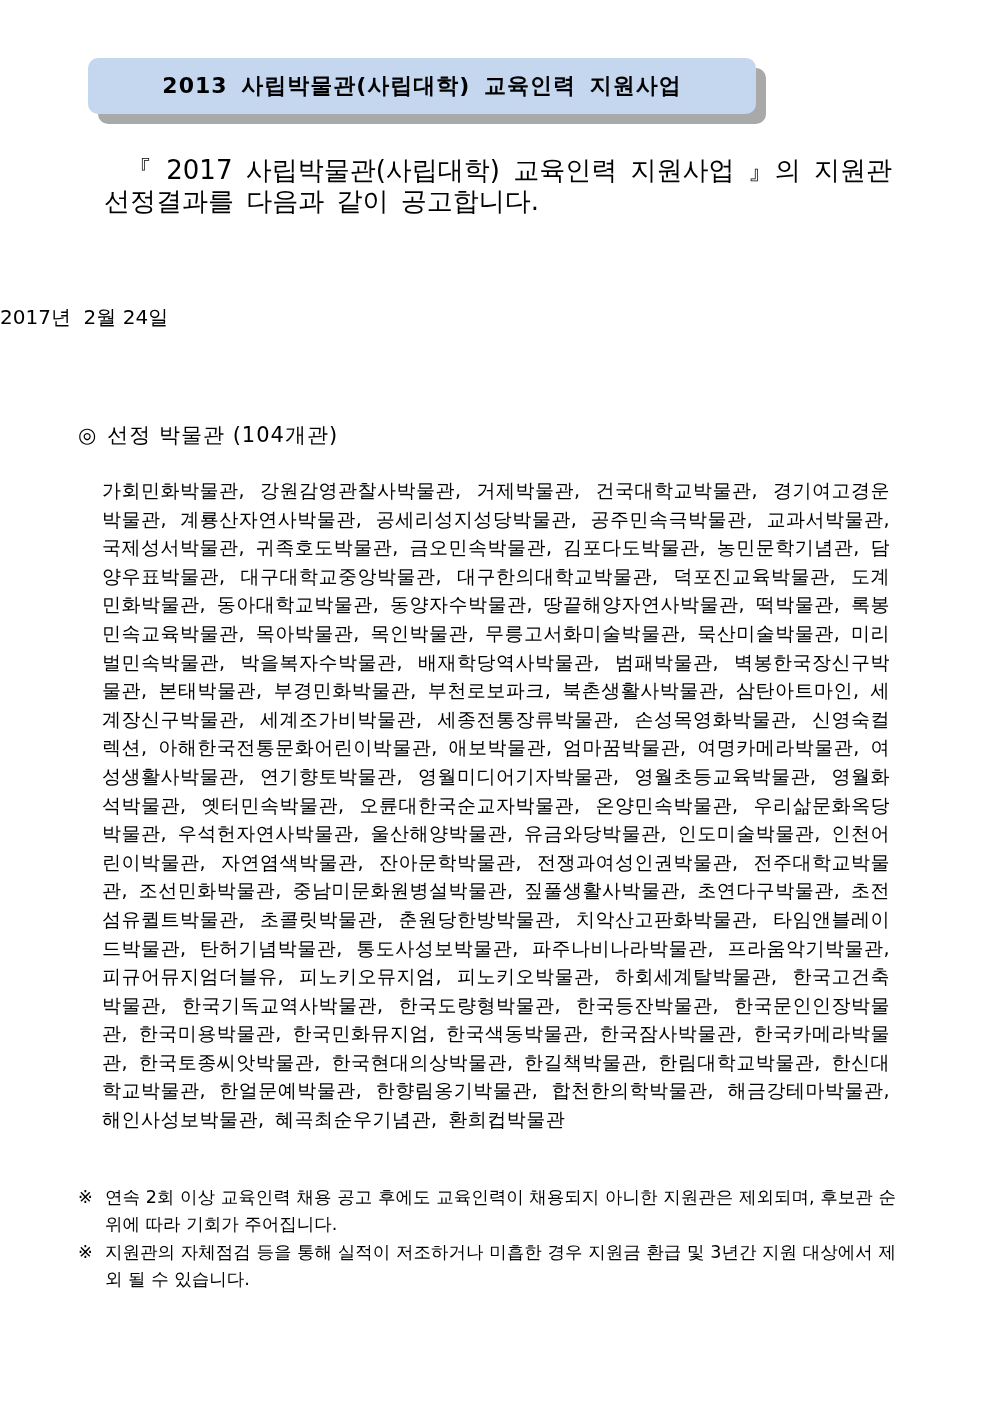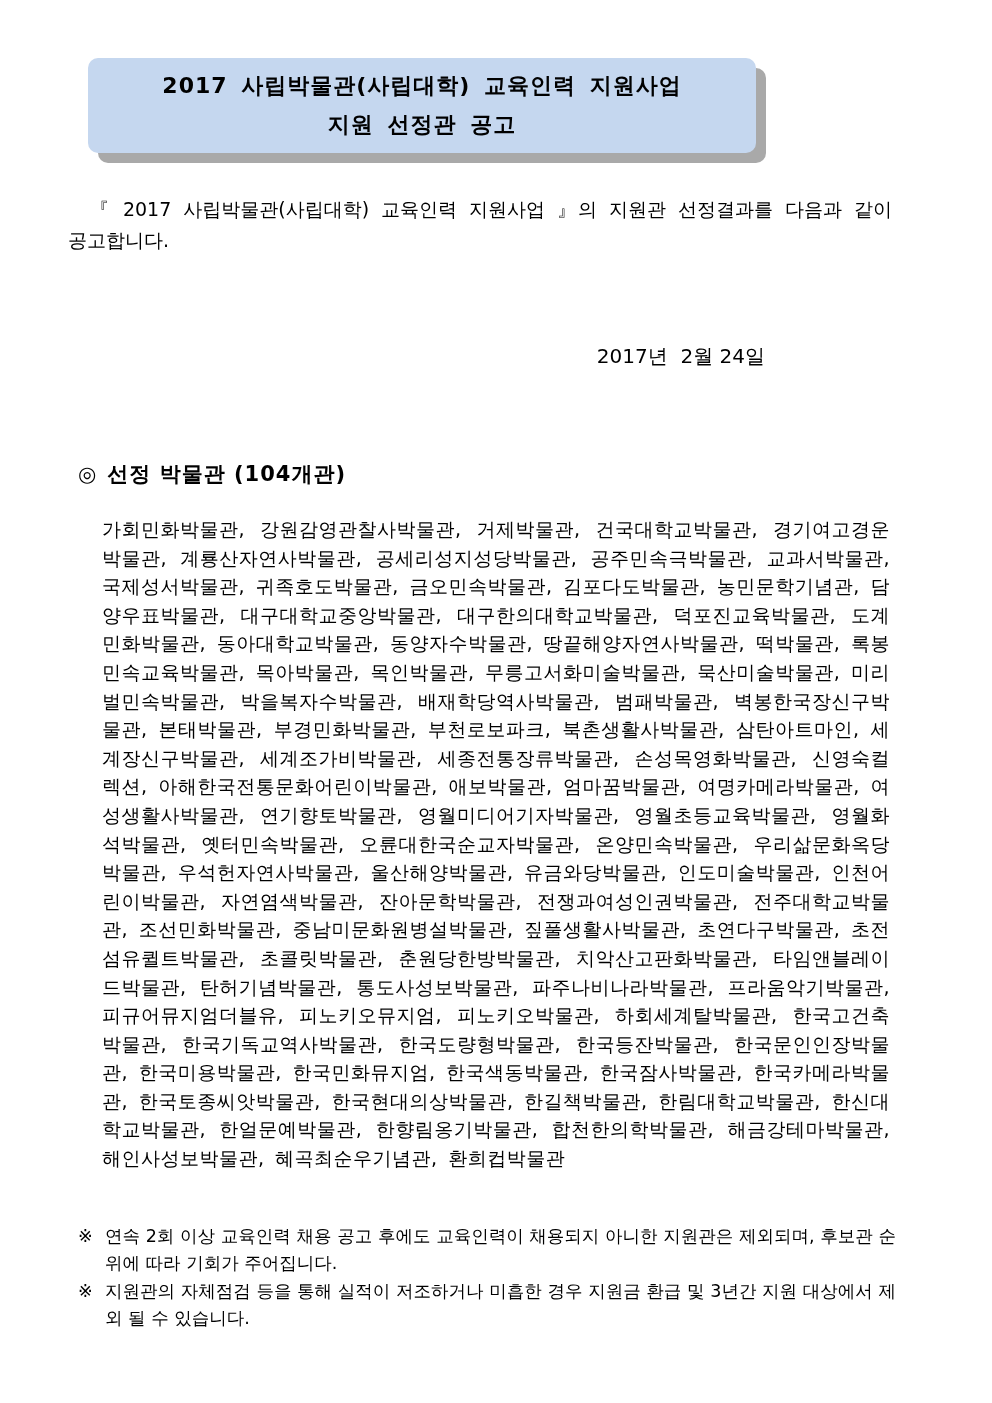--- a/index.html
+++ b/index.html
@@ -30,41 +30,40 @@
   }
   .banner-line {
     font-size: 22px;
     font-weight: bold;
     line-height: 39px;
     letter-spacing: 1px;
     word-spacing: 5px;
   }
   
   .intro {
-    margin: 41px 100px 0 68px;
-    font-size: 19px;
+    margin: 41px 100px 0 104px;
+    font-size: 26px;
     line-height: 31px;
     text-indent: 22px;
     text-align: justify;
     word-spacing: 4px;
   }
   
   .signoff {
     margin-top: 8px;
     width: 765px;
-    text-align: right;
     font-size: 20px;
     line-height: 37px;
     white-space: pre;
   }
   
   .heading {
     margin: 10px 0 0 78px;
     font-size: 21px;
-    font-weight: bold;
+    font-weight: normal;
     line-height: 30px;
     letter-spacing: 1px;
   }
   .heading .hmarker { margin-right: 10px; }
   
   .museum-list {
     margin: 26px 102px 14px 102px;
     font-size: 19px;
     line-height: 28.6px;
     text-align: justify;
@@ -81,22 +80,21 @@
   .note { display: flex; align-items: flex-start; }
   .note .marker { flex: 0 0 27px; }
   .note .note-text { flex: 1 1 auto; text-align: justify; }
 </style>
 </head>
 <body>
 
 <div class="page">
 
   <div class="banner">
-    <div class="banner-line">2017 사립박물관(사립대학) 교육인력 지원사업</div>
-    <div class="banner-line">지원 선정관 공고</div>
+    <div class="banner-line">2013 사립박물관(사립대학) 교육인력 지원사업</div>
   </div>
 
   <p class="intro">『 2017 사립박물관(사립대학) 교육인력 지원사업 』의 지원관 선정결과를 다음과 같이 공고합니다.</p>
 
   <div class="signoff">
     <div>2017년  2월 24일</div>
   </div>
 
   <h2 class="heading">
     <span class="hmarker">◎</span><span>선정 박물관 (104개관)</span>

